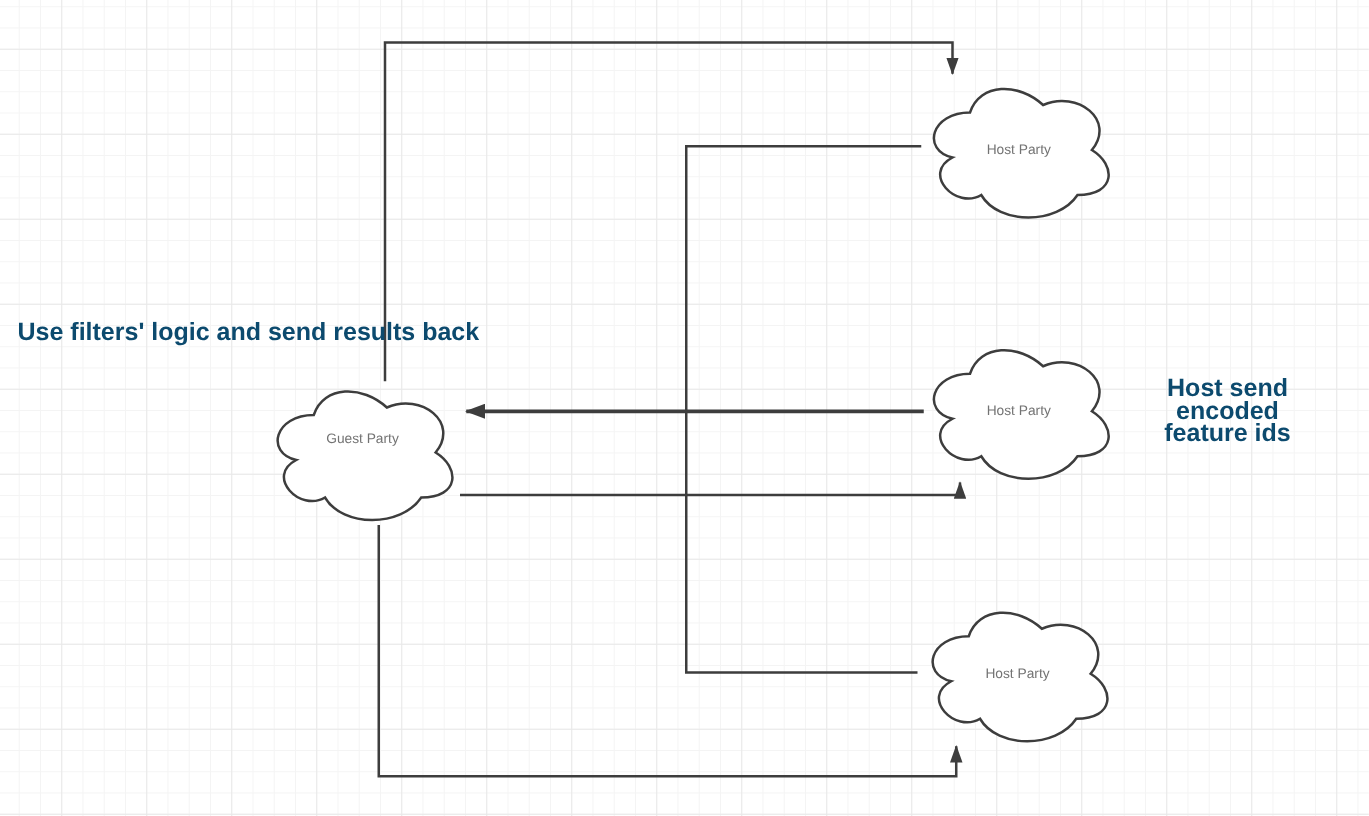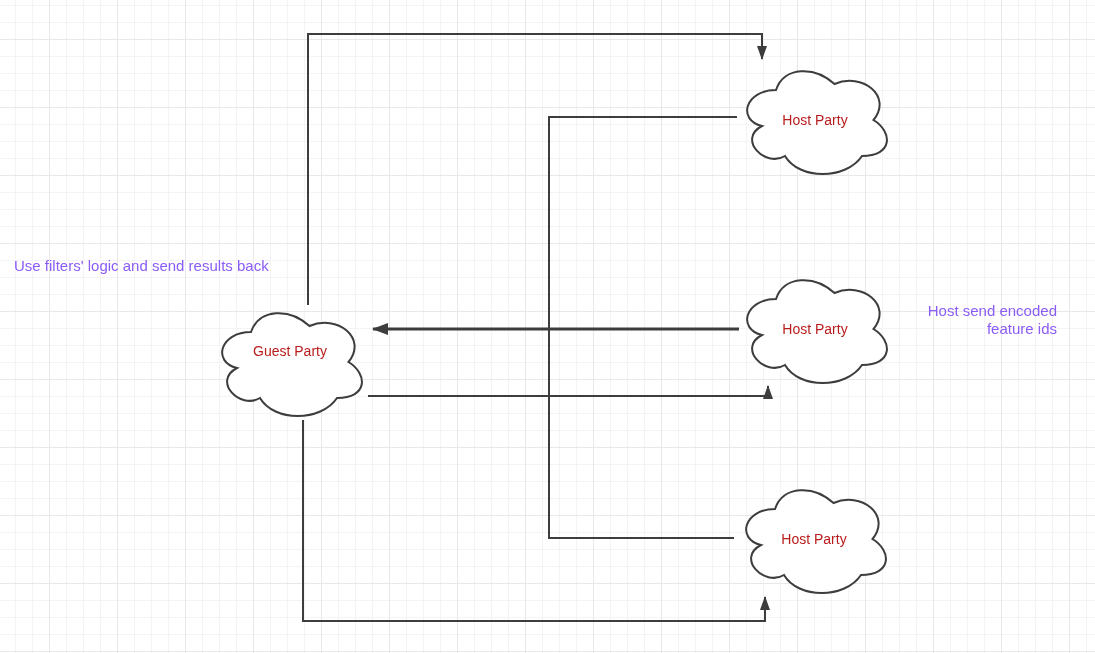--- a/index.html
+++ b/index.html
@@ -12,26 +12,26 @@
       linear-gradient(to bottom, #e8e8e8 1px, transparent 1px),
       linear-gradient(to right, #f4f4f4 1px, transparent 1px),
       linear-gradient(to bottom, #f4f4f4 1px, transparent 1px);
     background-size:68px 68px,68px 68px,17px 17px,17px 17px;
     background-position:-19px -29px,-19px -29px,-2px -12px,-2px -12px;
   }
   svg.diagram{position:absolute;left:0;top:0;}
   .node-label{
     position:absolute;width:156px;height:120px;
     display:flex;align-items:center;justify-content:center;
-    font-size:14px;color:#b91c1c;pointer-events:none;white-space:nowrap;
+    font-size:11px;color:#737373;pointer-events:none;white-space:nowrap;
   }
   .annotation{
-    position:absolute;font-size:15px;color:#8b5cf6;line-height:18px;
+    position:absolute;font-size:20px;color:#0c4a6e;line-height:18px;font-weight:bold;
   }
-  .annotation.centered{text-align:right;}
+  .annotation.centered{text-align:center;}
 </style>
 </head>
 <body>
 
 <svg class="diagram" width="1095" height="653" viewBox="0 0 1095 653">
   <defs>
     <marker id="arrow" markerUnits="userSpaceOnUse" viewBox="0 0 14 10" markerWidth="14" markerHeight="10" refX="13" refY="5" orient="auto">
       <path d="M0,0 L14,5 L0,10 Z" fill="#3d3d3d"></path>
     </marker>
     <marker id="arrowBold" markerUnits="userSpaceOnUse" viewBox="0 0 16 12" markerWidth="16" markerHeight="12" refX="15" refY="6" orient="auto">

